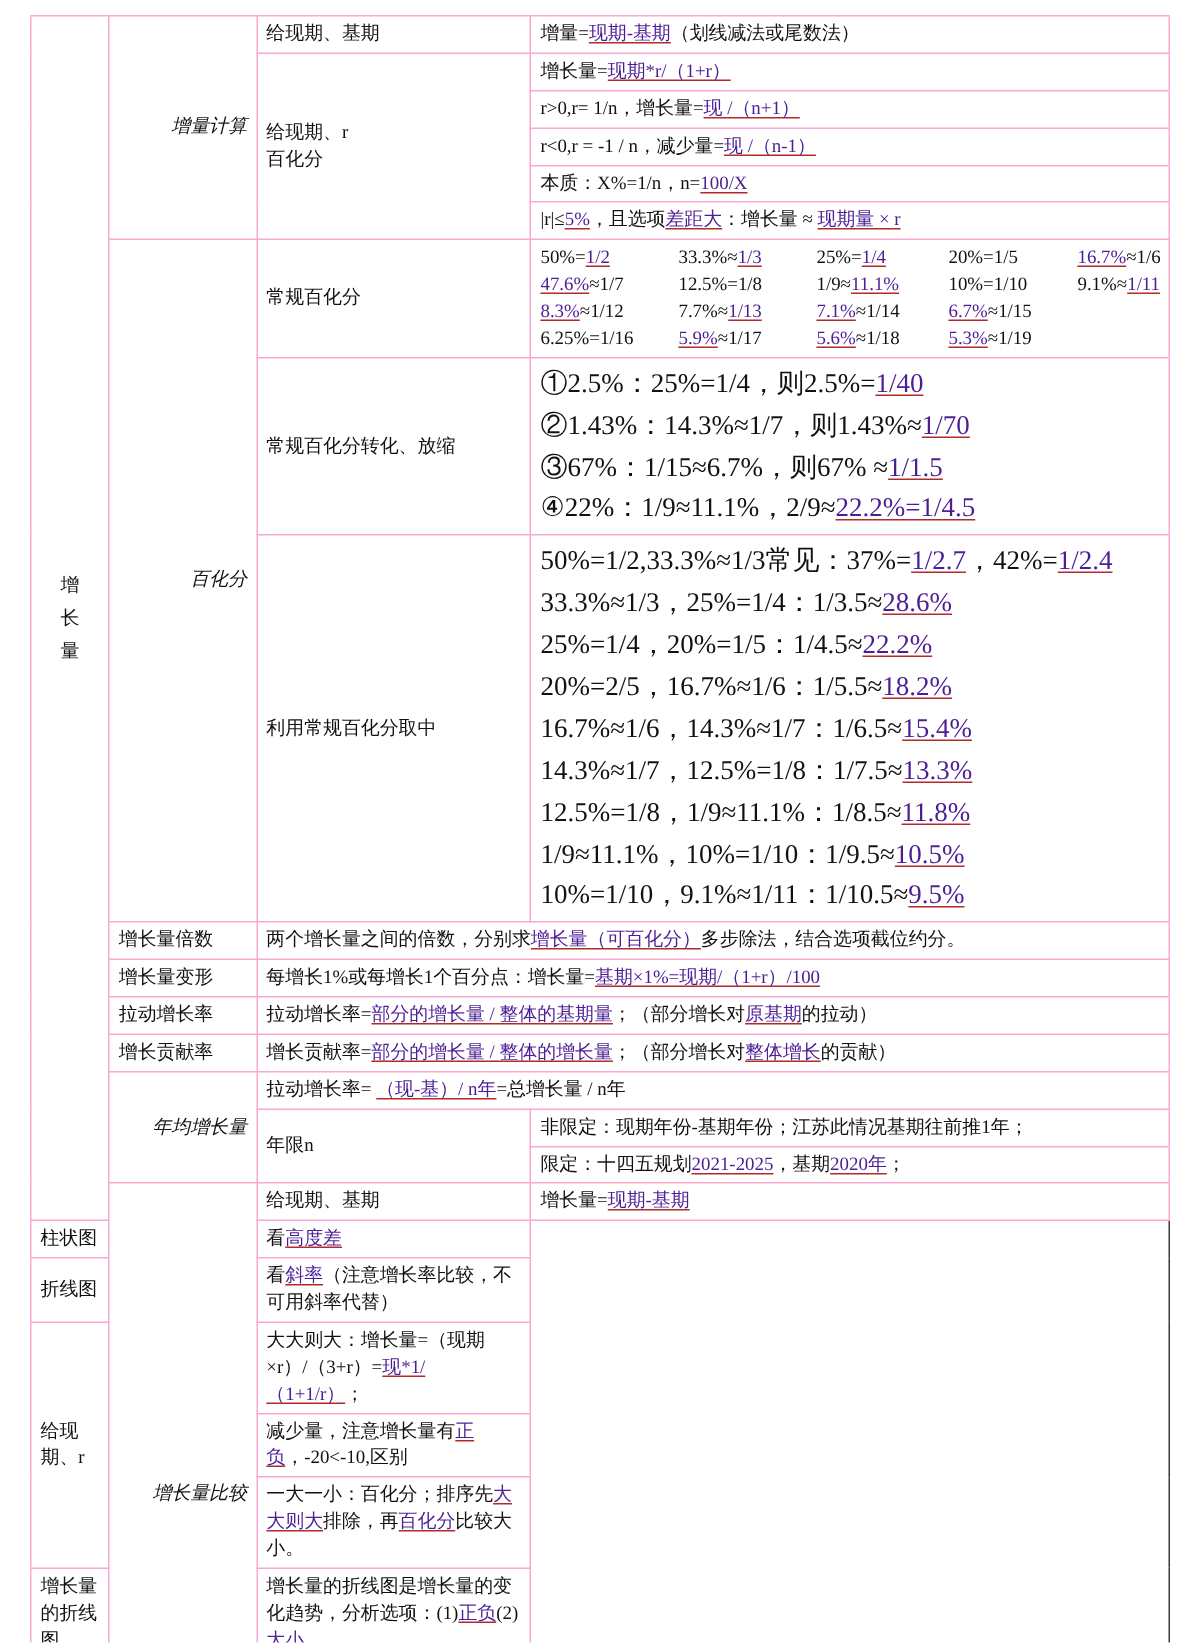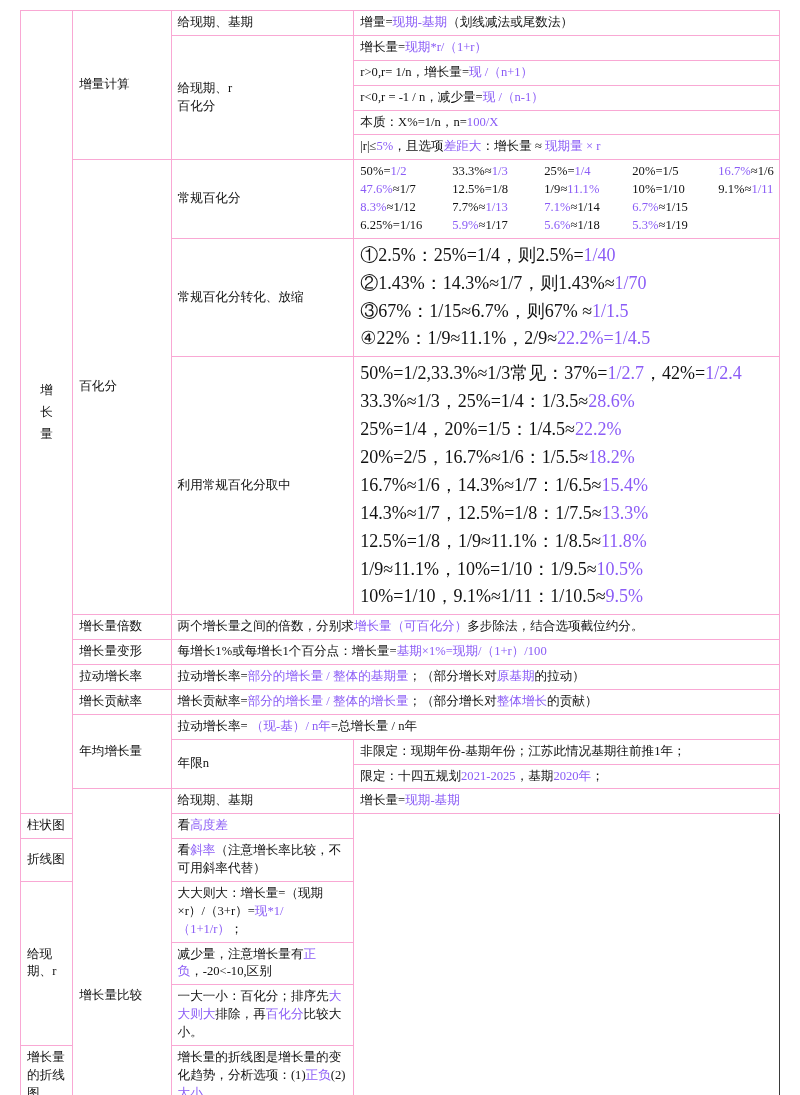--- a/index.html
+++ b/index.html
@@ -40,24 +40,24 @@
   td.vlabel{
     text-align:center;
     font-size:13px;
     letter-spacing:0;
     padding:0;
   }
   .vstack{
     display:flex;flex-direction:column;align-items:center;justify-content:center;
     line-height:1.75;
   }
-  td.glabel{ text-align:left; font-size:13px; }
+  td.glabel{ text-align:right; font-size:13px;font-style:italic; }
   td.slabel{ text-align:left; padding-left:9px; font-size:12.8px; }
   td.content{ text-align:left; padding-left:8px; font-size:12.6px; }
-  .ru{ color:#8b5cf6; text-decoration-color:#b22b2b; text-underline-offset:2px;margin-top:20px;}
+  .ru{ color:#4c1d95; text-decoration:underline; text-decoration-color:#b22b2b; text-underline-offset:2px;margin-top:20px;}
 
   .bhf{ font-size:12.3px; line-height:1.62; white-space:nowrap;}
   .bhf .cell{ display:inline-block; }
   .w1{width:92px;} .w2{width:92px;} .w3{width:88px;} .w4{width:86px;} .w5{width:80px;}
   .tight > div{ line-height:1.55; font-size:18px; }
 </style>
 </head>
 <body>
 
 <div id="sheet">

